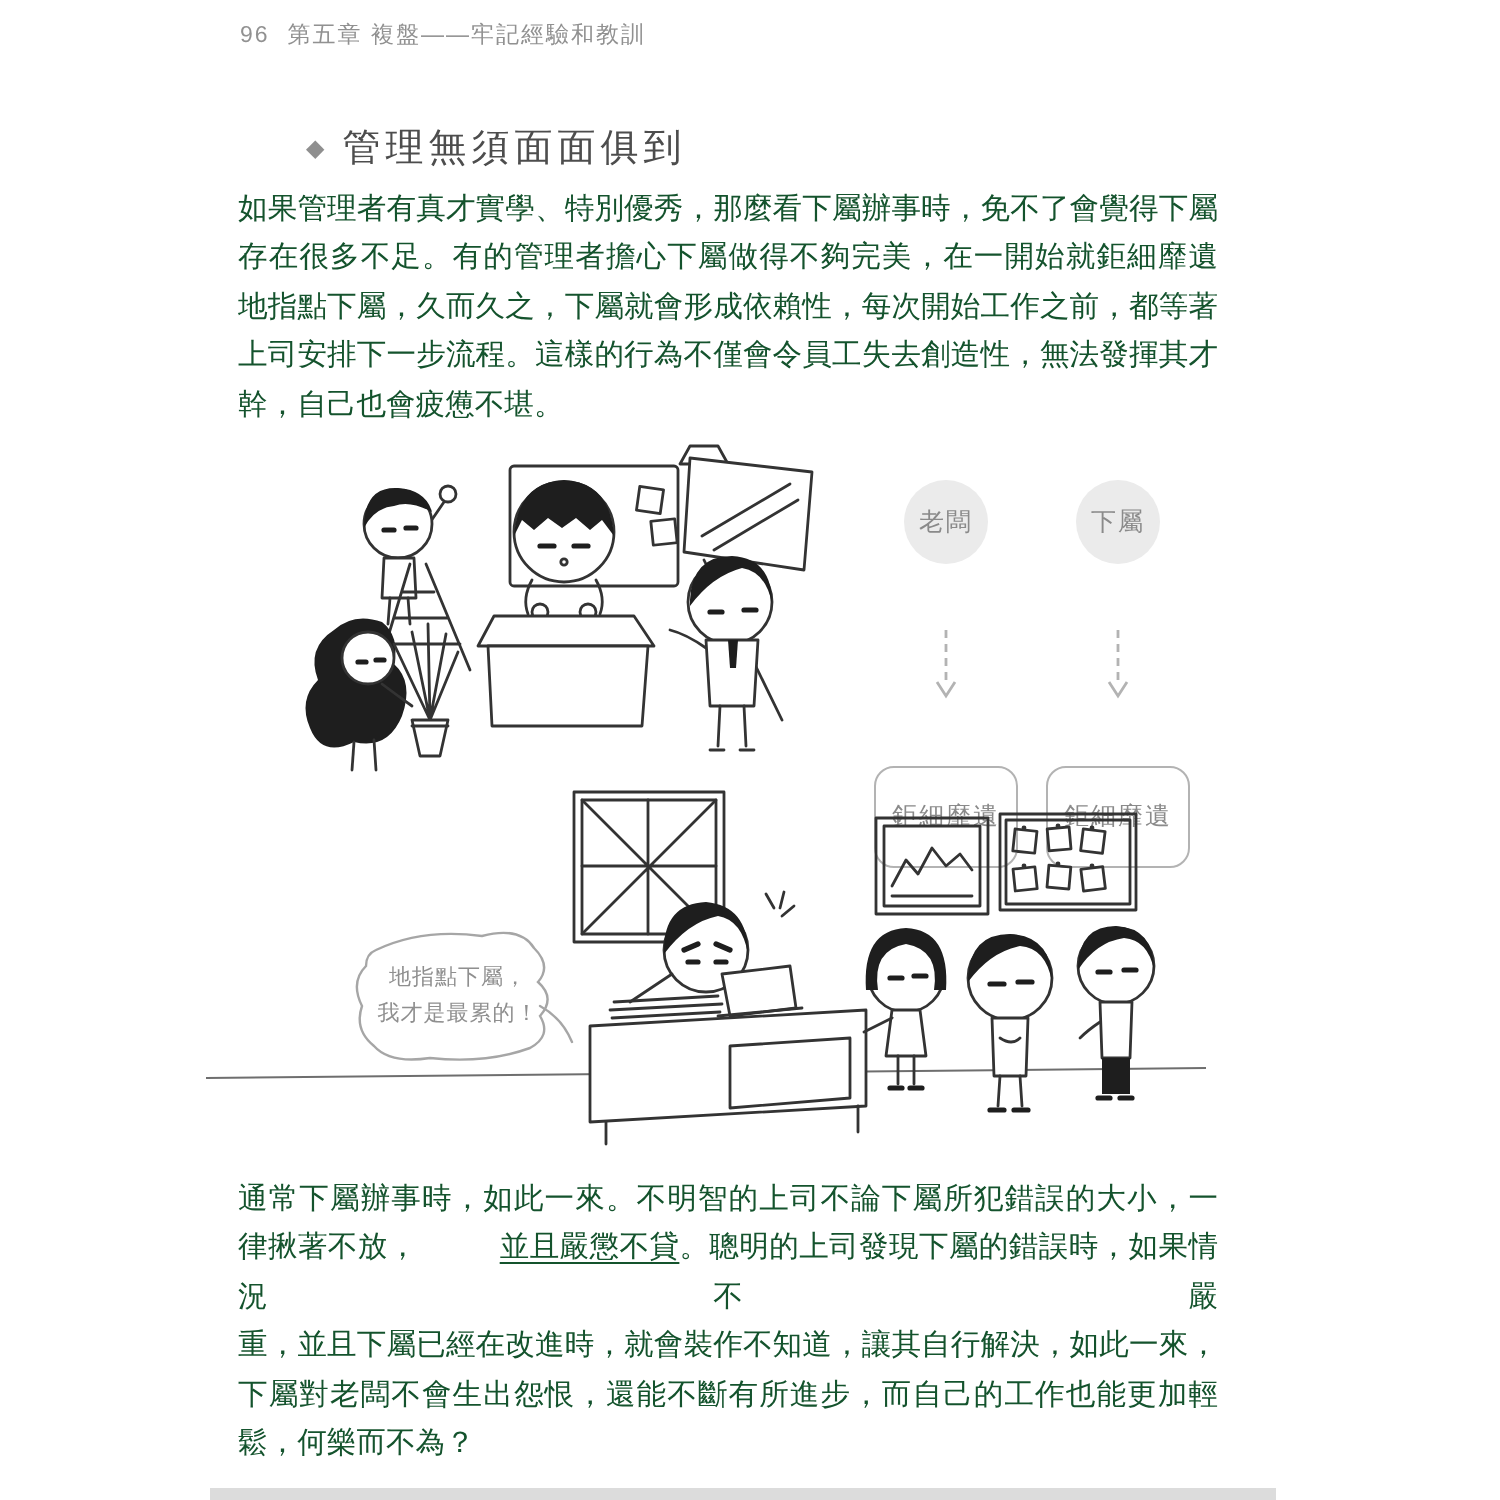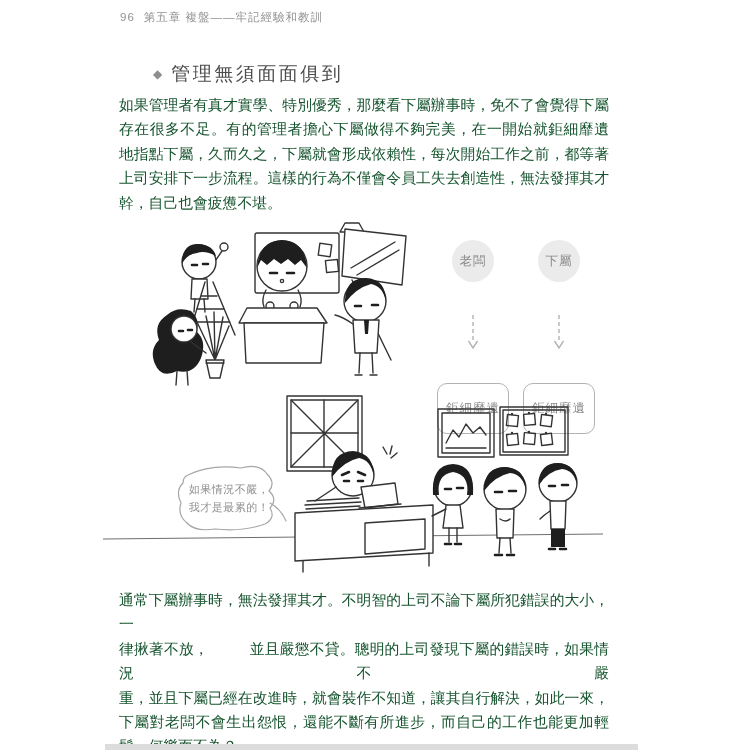--- a/index.html
+++ b/index.html
@@ -29,21 +29,21 @@
   
   .para{position:absolute;left:119px;width:490px;color:#14532d;}
   .para .bline{
     font-size:14.8px;line-height:24.4px;
     text-align:justify;text-align-last:justify;
     white-space:nowrap0;
   }
   .para .bline.last{text-align-last:left;}
   .para1{top:93px;}
   .para2{top:588px;}
-  .u{text-underline-offset:3px;margin-left:41px;}
+  .u{text-decoration:underline;text-underline-offset:3px;margin-left:41px;}
   
   .diagram{position:absolute;left:430px;top:240px;width:175px;height:115px;}
   .dg-col{position:absolute;top:0;width:80px;display:flex;flex-direction:column;align-items:center;gap:32px;}
   .dg-col.c1{left:3px;}
   .dg-col.c2{left:89px;}
   .dg-circle{
     width:42px;height:42px;border-radius:50%;
     background:#ebebeb;color:#8a8a8a;font-size:12.5px;letter-spacing:1px;
     display:flex;align-items:center;justify-content:center;
   }
@@ -260,26 +260,26 @@
       <path class="hair" d="M436,92 Q437,72 455,72 Q474,73 474,94 Q471,79 459,78 Q445,80 436,94 Z"></path>
       <path class="eye" d="M446,95 L452,95 M459,94 L465,94"></path>
       <path class="skw" d="M447,110 L463,110 L462,138 L448,138 Z"></path>
       <path class="hair" d="M448,138 L462,138 L462,156 L448,156 Z"></path>
       <path class="sk" d="M447,120 Q441,124 437,128"></path>
       <path class="eye" d="M446,158 L452,158 M457,158 L463,158"></path>
     </g>
   </svg>
 
   <div class="speech">
-    <div>如果情況不嚴，</div>
+    <div>地指點下屬，</div>
     <div>我才是最累的！</div>
   </div>
 
   <div class="para para2">
-    <div class="bline">通常下屬辦事時，無法發揮其才。不明智的上司不論下屬所犯錯誤的大小，一</div>
+    <div class="bline">通常下屬辦事時，如此一來。不明智的上司不論下屬所犯錯誤的大小，一</div>
     <div class="bline"><span>律揪著不放，</span><span class="u">並且嚴懲不貸</span><span>。聰明的上司發現下屬的錯誤時，如果情況不嚴</span></div>
     <div class="bline">重，並且下屬已經在改進時，就會裝作不知道，讓其自行解決，如此一來，</div>
     <div class="bline">下屬對老闆不會生出怨恨，還能不斷有所進步，而自己的工作也能更加輕</div>
     <div class="bline last">鬆，何樂而不為？</div>
   </div>
 
   <div class="bottom-bar"></div>
 
 </div>
 

